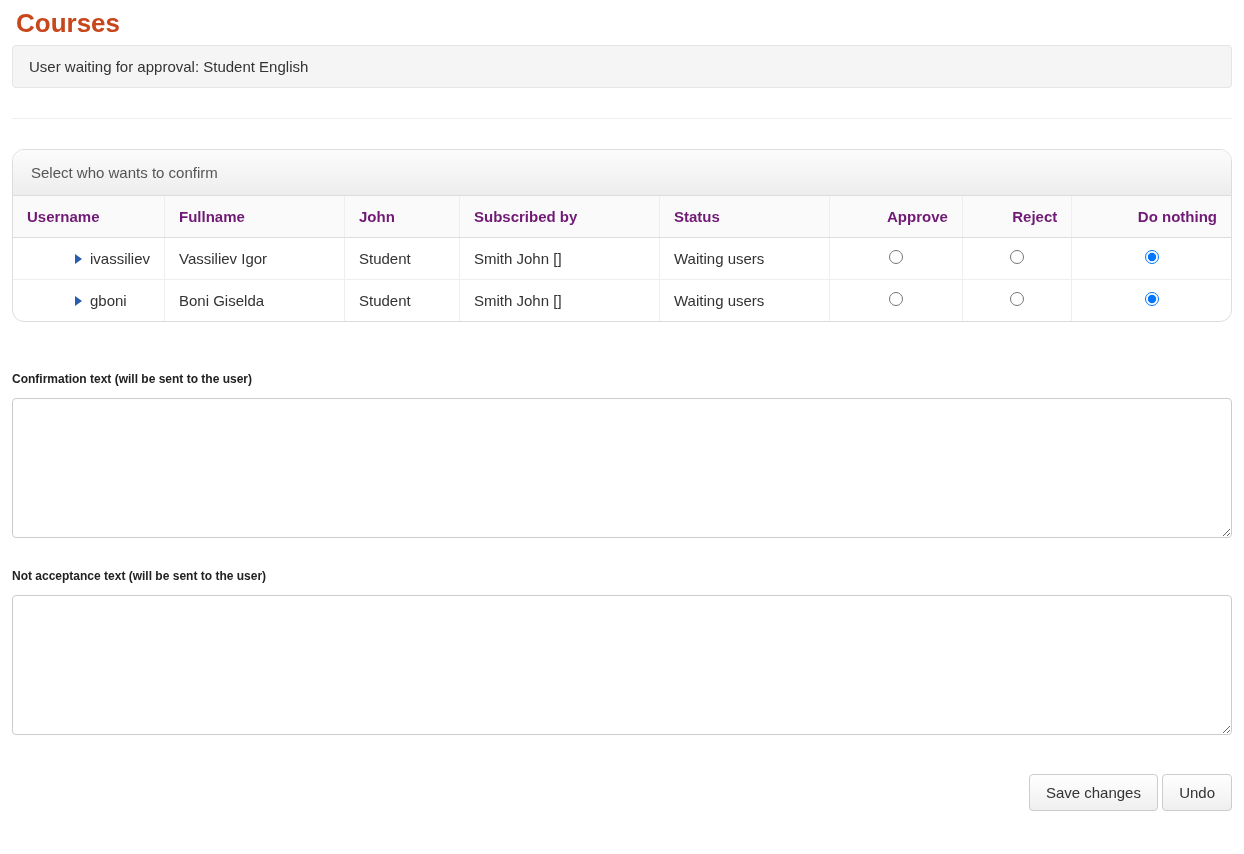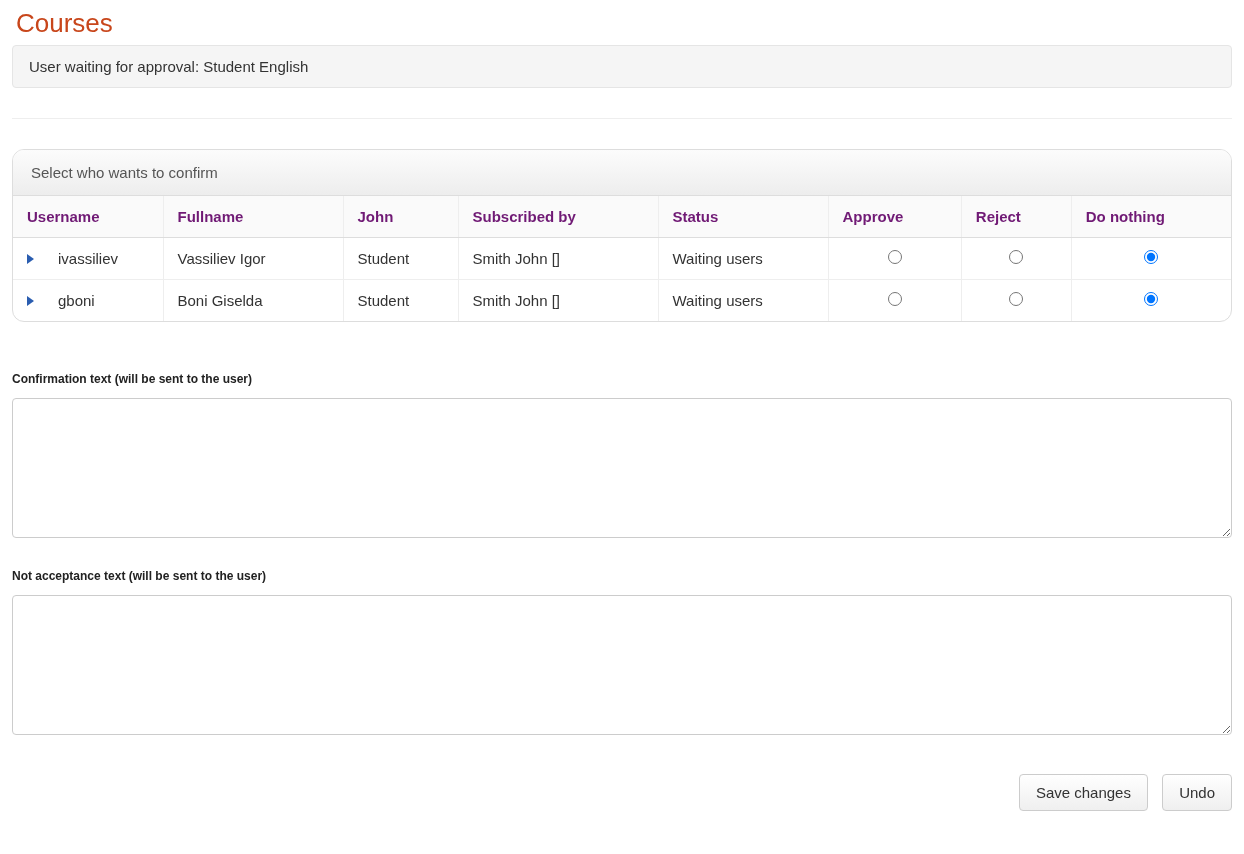--- a/index.html
+++ b/index.html
@@ -10,21 +10,21 @@
     body {
       font-family: -apple-system, BlinkMacSystemFont, "Segoe UI", Helvetica, Arial, sans-serif;
       font-size: 15px;
       color: #333;
       background: #fff;
       padding: 8px 12px;
     }
     .page-title {
       color: #c8461b;
       font-size: 26px;
-      font-weight: 400;
+      font-weight: 700;
       margin-bottom: 6px;
       padding-left: 4px;
     }
     .notice-bar {
       background: #f5f5f5;
       border: 1px solid #e5e5e5;
       border-radius: 4px;
       padding: 12px 16px;
       color: #333;
       font-size: 15px;
@@ -55,21 +55,21 @@
     table.data-table th {
       text-align: left;
       font-weight: 700;
       color: #701a75;
       background: #fafafa;
       padding: 12px 14px;
       border-bottom: 1px solid #ddd;
       font-size: 15px;
     }
     table.data-table th.center {
-      text-align: left;
+      text-align: right;
     }
     table.data-table td {
       padding: 12px 14px;
       border-bottom: 1px solid #eee;
       vertical-align: middle;
       font-size: 15px;
       color: #333;
     }
     table.data-table tbody tr:last-child td {
       border-bottom: none;
@@ -80,21 +80,22 @@
     .col-username { width: 150px; }
     .col-fullname { width: 180px; }
     .col-level { width: 115px; }
     .col-subscribed { width: 200px; }
     .col-status { width: 170px; }
     .col-radio { }
     
     .username-cell {
       display: flex;
       align-items: center;
-      gap: 24px;
+      gap: 8px;
+      margin-left: 48px;
     }
     .tri-icon {
       width: 0;
       height: 0;
       border-top: 5px solid transparent;
       border-bottom: 5px solid transparent;
       border-left: 7px solid #2a5db0;
       display: inline-block;
     }
     input[type="radio"] {
@@ -128,21 +129,20 @@
     }
     .btn {
       display: inline-block;
       padding: 9px 16px;
       background: linear-gradient(to bottom, #fff, #efefef);
       border: 1px solid #ccc;
       border-radius: 4px;
       color: #333;
       font-size: 15px;
       cursor: pointer;
-      margin-left: 10px;
     }
     th + th, td + td {
       border-left: 1px solid #eee;
     }
   </style>
 </head>
 <body>
 
 <h1 class="page-title">Courses</h1>
 

